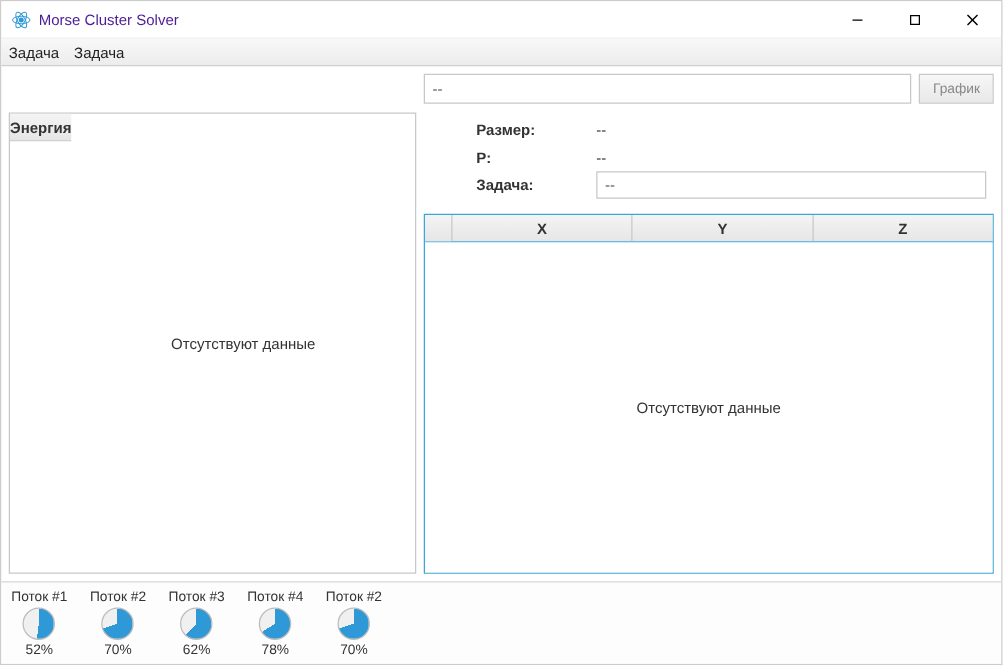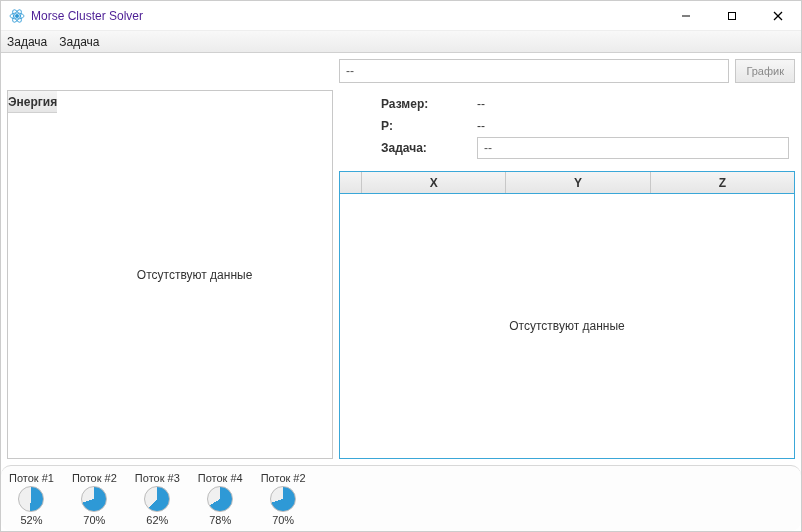--- a/index.html
+++ b/index.html
@@ -163,21 +163,20 @@
     background: #fff;
   }
   .statusbar {
     height: 66px;
     border-top: 1px solid #d8d8d8;
     background: #fdfdfd;
     display: flex;
     align-items: center;
     padding: 4px 8px;
     gap: 18px;
-    border-radius: 10px;
   }
   .thread {
     display: flex;
     flex-direction: column;
     align-items: center;
     font-size: 11px;
     color: #333;
     gap: 2px;
   }
   .pie {

